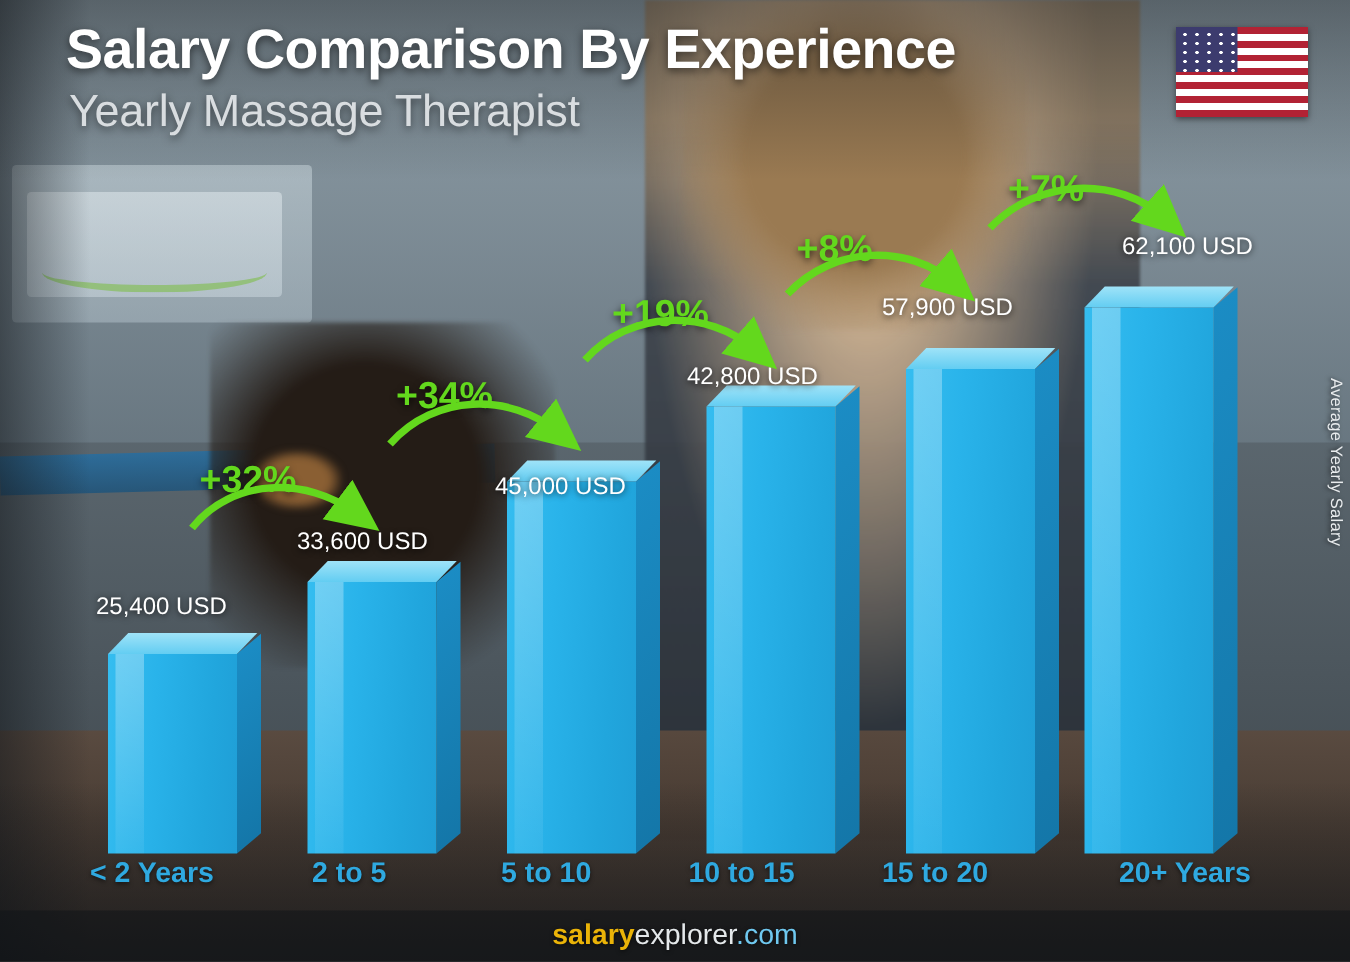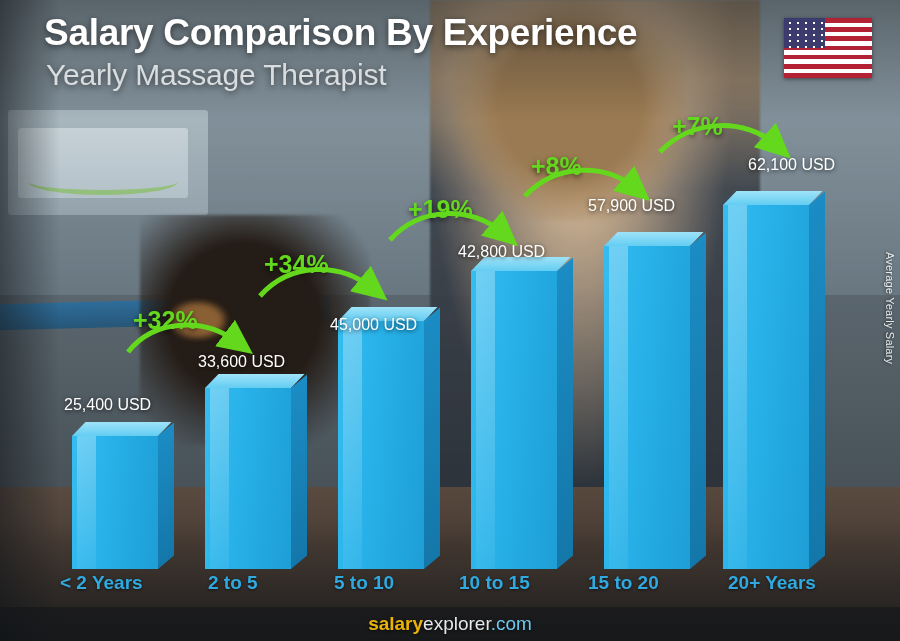--- a/index.html
+++ b/index.html
@@ -218,21 +218,21 @@
       <path d="M390,240 C420,206 472,206 503,233" stroke="#63d81d" stroke-width="5" fill="none" marker-end="url(#ah)"></path>
       <path d="M525,196 C556,163 606,163 635,188" stroke="#63d81d" stroke-width="5" fill="none" marker-end="url(#ah)"></path>
       <path d="M660,152 C692,118 746,118 776,145" stroke="#63d81d" stroke-width="5" fill="none" marker-end="url(#ah)"></path>
     </svg>
 
     <div class="cat-label" style="left:60px;top:572px;">&lt; 2 Years</div>
     <div class="cat-label" style="left:208px;top:572px;">2 to 5</div>
     <div class="cat-label" style="left:334px;top:572px;">5 to 10</div>
     <div class="cat-label" style="left:459px;top:572px;">10 to 15</div>
     <div class="cat-label" style="left:588px;top:572px;">15 to 20</div>
-    <div class="cat-label" style="left:728px;top:572px;">20+ Years</div>
+    <div class="cat-label" style="left:746px;top:572px;">20+ Years</div>
   </div>
 
   <div class="footer-band"></div>
   <div class="footer">
     <span class="b">salary</span><span class="n">explorer</span><span class="dot">.com</span>
   </div>
 
 </div>
 
 </body></html>

